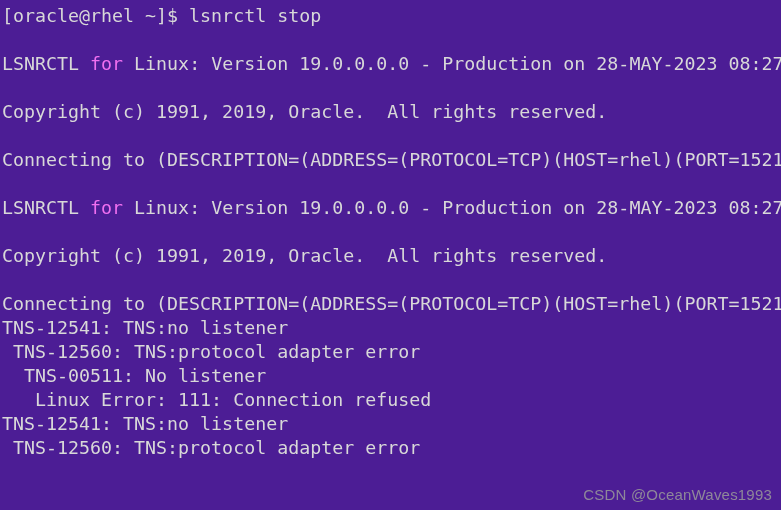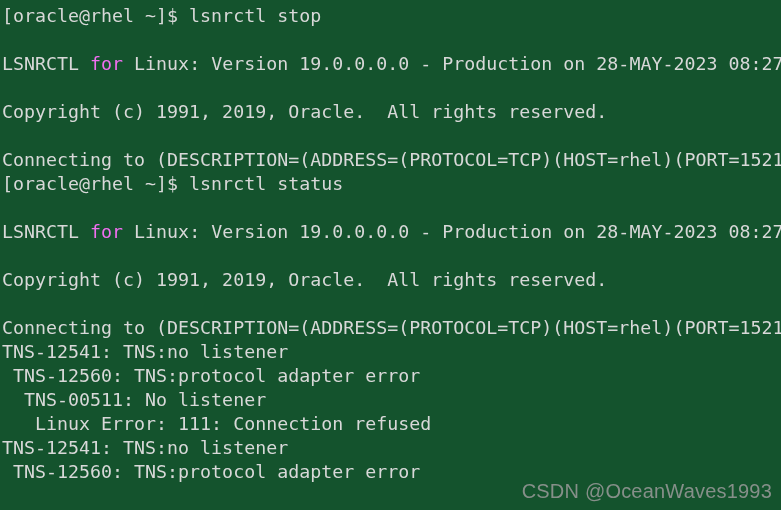--- a/index.html
+++ b/index.html
@@ -11,21 +11,21 @@
   body {
     width: 781px;
     height: 510px;
     overflow: hidden;
     font-family: "DejaVu Sans Mono", "Liberation Mono", monospace;
   }
   #terminal {
     position: relative;
     width: 781px;
     height: 510px;
-    background: #14532d;
+    background: #4c1d95;
     box-sizing: border-box;
     padding: 4px 0 0 2px;
   }
   .line {
     height: 24px;
     line-height: 24px;
     font-size: 18.3px;
     color: #d8d8d8;
     white-space: pre;
     letter-spacing: 0px;
@@ -34,21 +34,21 @@
     height: 24px;
   }
   .kw-magenta {
     color: #f06ff0;
   }
   #watermark {
     position: absolute;
     right: 9px;
     bottom: 7px;
     font-family: "Liberation Sans", "DejaVu Sans", sans-serif;
-    font-size: 20px;
+    font-size: 15px;
     color: #9a9a9a;
     opacity: 0.85;
     white-space: pre;
     letter-spacing: 0.2px;
   }
 </style>
 </head>
 <body>
 
 <div id="terminal">
@@ -61,21 +61,20 @@
 
   <div class="line blank"></div>
 
   <div class="line">Copyright (c) 1991, 2019, Oracle.  All rights reserved.</div>
 
   <div class="line blank"></div>
 
   <div class="line">Connecting to (DESCRIPTION=(ADDRESS=(PROTOCOL=TCP)(HOST=rhel)(PORT=1521)))</div>
 
 
-  <div class="line">[oracle@rhel ~]$ lsnrctl status</div>
 
   <div class="line blank"></div>
 
   <div class="line"><span>LSNRCTL </span><span class="kw-magenta">for</span><span> Linux: Version 19.0.0.0.0 - Production on 28-MAY-2023 08:27:24</span></div>
 
   <div class="line blank"></div>
 
   <div class="line">Copyright (c) 1991, 2019, Oracle.  All rights reserved.</div>
 
   <div class="line blank"></div>

